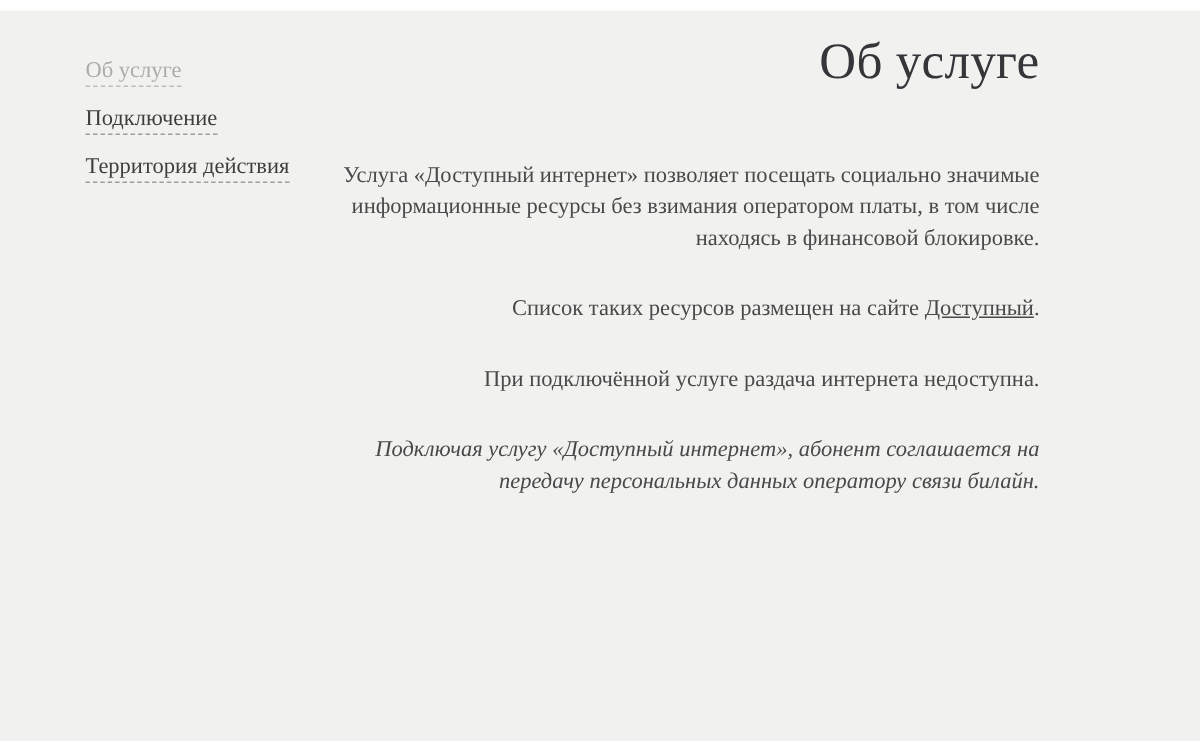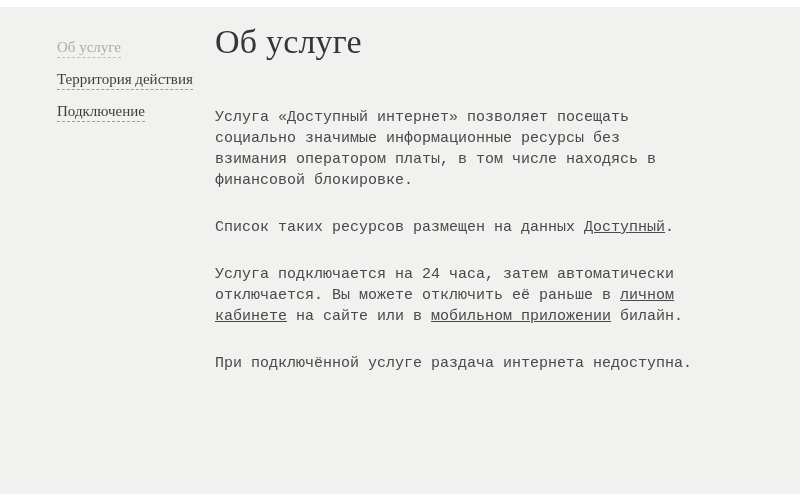--- a/index.html
+++ b/index.html
@@ -21,20 +21,21 @@
   .page {
     position: relative;
     width: 800px; height: 500px;
     background: var(--color-frame);
   }
   .canvas {
     position: absolute;
     left: 0; right: 0; top: 7px; bottom: 6px;
     background: var(--color-background);
     overflow: hidden;
+    text-align: right;
   }
   
   .sidebar {
     position: absolute;
     left: 57px; top: 32px;
     display: flex;
     flex-direction: column;
     align-items: flex-start;
     gap: 13px;
   }
@@ -65,42 +66,41 @@
     line-height: 46px;
     font-weight: 400;
     color: var(--color-title);
     letter-spacing: 0.2px;
   }
   .article-body p {
     margin: 0 0 26px;
     font-size: 15px;
     line-height: 21px;
     color: var(--color-text);
-    font-family: Liberation Mono, monospace;
   }
   .article-body p.italic { font-style: italic; }
   .text-link {
     color: inherit;
     text-decoration: underline;
     cursor: pointer;
   }
 </style>
 </head>
 <body>
 
 <div class="page">
   <div class="canvas">
     <nav class="sidebar">
         <a class="nav-link active" href="#">Об услуге</a>
+        <a class="nav-link" href="#">Подключение</a>
         <a class="nav-link" href="#">Территория действия</a>
-        <a class="nav-link" href="#">Подключение</a>
       </nav>
     <main class="article">
       <h1>Об услуге</h1>
       <div class="article-body">
           <p><span>Услуга «Доступный интернет» позволяет посещать социально значимые информационные ресурсы без взимания оператором платы, в том числе находясь в финансовой блокировке.</span></p>
-          <p><span>Список таких ресурсов размещен на данных </span><a class="text-link" href="#">Доступный</a><span>.</span></p>
-          <p><span>Услуга подключается на 24 часа, затем автоматически отключается. Вы можете отключить её раньше в </span><a class="text-link" href="#">личном кабинете</a><span> на сайте или в </span><a class="text-link" href="#">мобильном приложении</a><span> билайн.</span></p>
+          <p><span>Список таких ресурсов размещен на сайте </span><a class="text-link" href="#">Доступный</a><span>.</span></p>
           <p><span>При подключённой услуге раздача интернета недоступна.</span></p>
+          <p class="italic"><span>Подключая услугу «Доступный интернет», абонент соглашается на передачу персональных данных оператору связи билайн.</span></p>
         </div>
     </main>
   </div>
 </div>
 
 </body></html>

